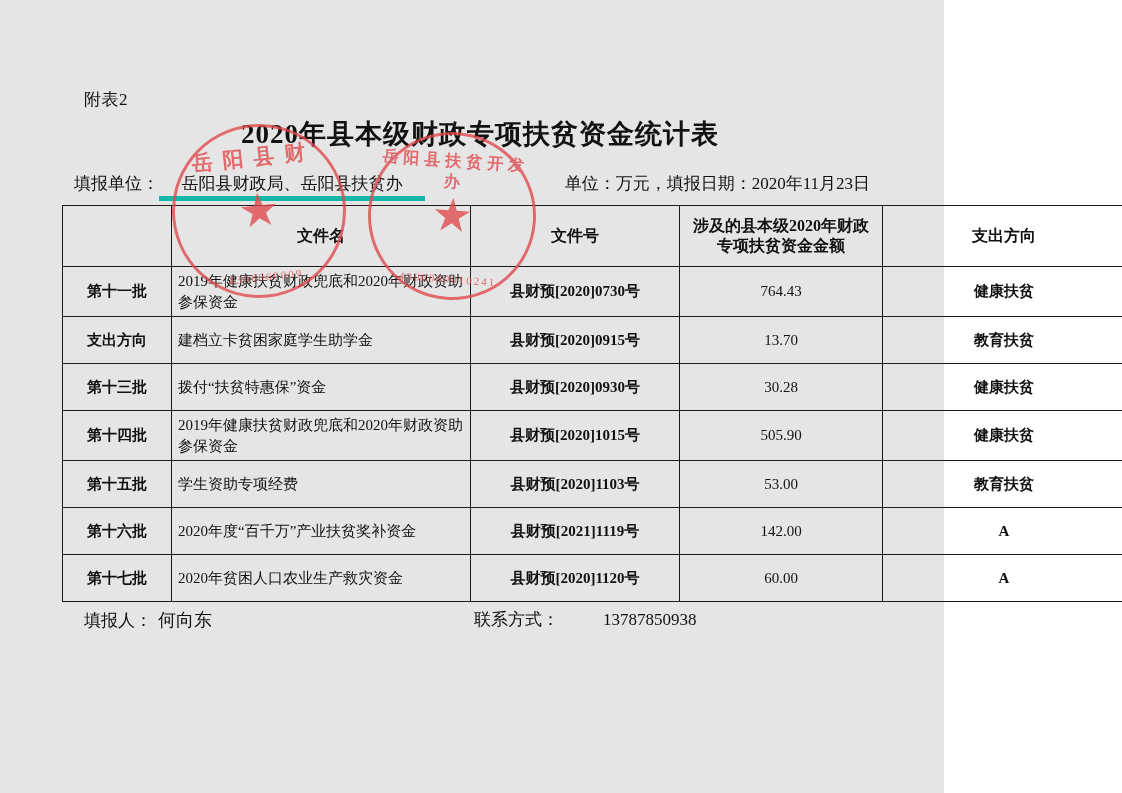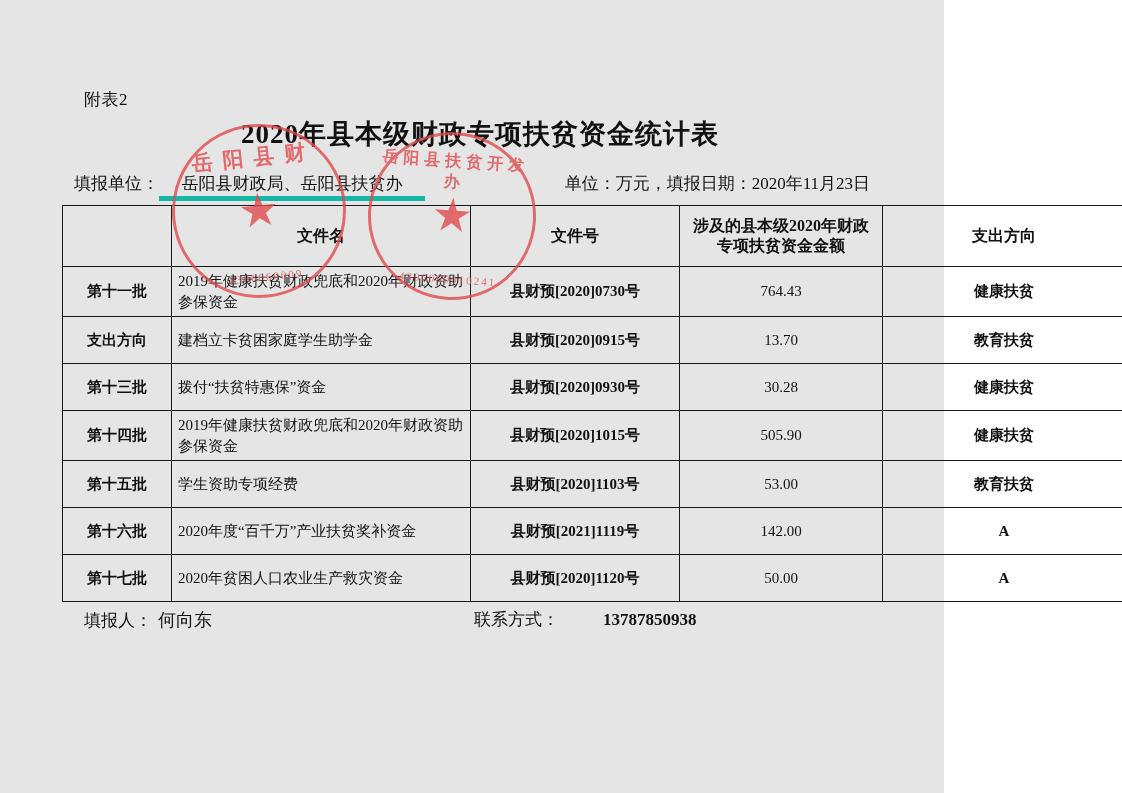--- a/index.html
+++ b/index.html
@@ -120,21 +120,21 @@
   .footer {
     position: absolute;
     left: 84px;
     top: 608px;
     width: 980px;
     font-size: 17px;
   }
   .footer .reporter { position: absolute; left: 0; top: 0; white-space: nowrap; }
   .footer .reporter .val { font-size: 18px; padding-left: 6px; }
   .footer .contact { position: absolute; left: 390px; top: 0; white-space: nowrap; }
-  .footer .contact .val { padding-left: 44px; font-family: "Liberation Serif", serif; font-weight: bold; }
+  .footer .contact .val { padding-left: 44px; font-family: "Liberation Serif", serif; }
 
   
   .seal {
     position: absolute;
     border: 3px solid #e0484c;
     border-radius: 50%;
     opacity: 0.78;
     pointer-events: none;
   }
   .seal-1 {
@@ -248,21 +248,21 @@
           <td class="col-batch">第十六批</td>
           <td class="col-name">2020年度“百千万”产业扶贫奖补资金</td>
           <td class="col-no">县财预[2021]1119号</td>
           <td class="col-amt">142.00</td>
           <td class="col-dir">A</td>
         </tr>
         <tr>
           <td class="col-batch">第十七批</td>
           <td class="col-name">2020年贫困人口农业生产救灾资金</td>
           <td class="col-no">县财预[2020]1120号</td>
-          <td class="col-amt">50.00</td>
+          <td class="col-amt">60.00</td>
           <td class="col-dir">A</td>
         </tr>
       </tbody>
     </table>
   </div>
 
 
   <div class="footer">
     <div class="reporter">
       <span>填报人：</span><span class="val">何向东</span>

